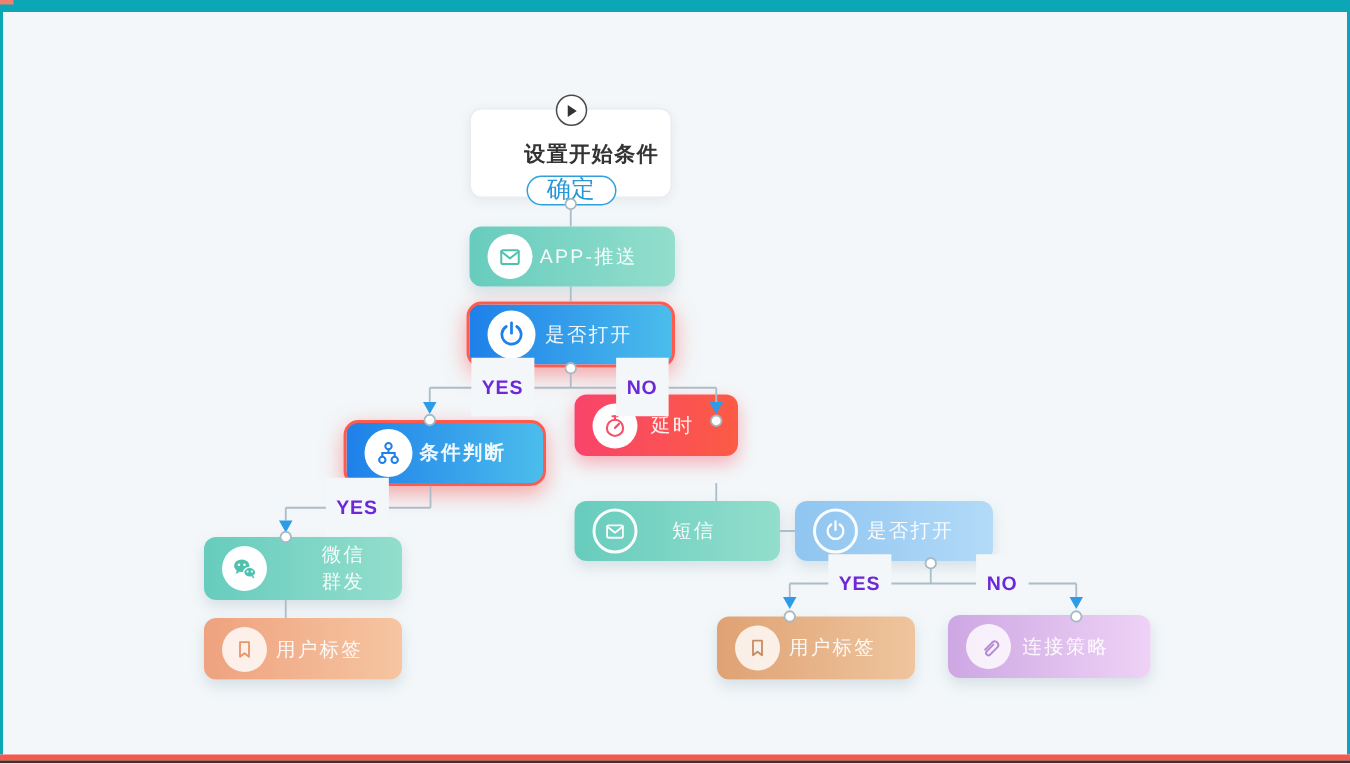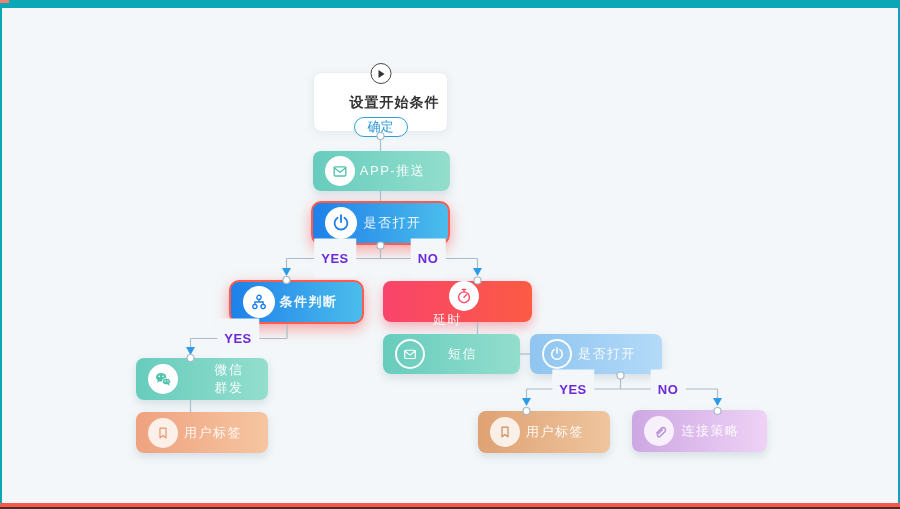--- a/index.html
+++ b/index.html
@@ -25,21 +25,21 @@
   .start-card { position:absolute; left:313px; top:72px; width:135px; height:60px; background:#fff;
     border:1px solid #E9ECF2; border-radius:8px; box-shadow:0 2px 8px rgba(60,80,100,.08);
     text-align:center; padding-top:21px; z-index:2; }
   .start-circle { position:absolute; left:50%; top:-10px; transform:translateX(-50%);
     width:21px; height:21px; background:#fff; border:1.5px solid #4A4A4A; border-radius:50%;
     display:flex; align-items:center; justify-content:center; }
   .play-tri { width:0; height:0; border-left:6px solid #333; border-top:4px solid transparent;
     border-bottom:4px solid transparent; margin-left:2px; }
   .start-title { font-size:14px; font-weight:bold; color:#333; letter-spacing:1px;padding-left:28px; }
   .confirm-btn { margin-top:5px; display:inline-block; border:1px solid #2FA0DC; color:#2896D6;
-    background:#fff; border-radius:10px; font-size:13px; line-height:16px; padding:1px 13px; cursor:pointer; }
+    background:#fff; border-radius:10px; font-size:16px; line-height:16px; padding:1px 13px; cursor:pointer; }
 
   
   .node { position:absolute; display:flex; align-items:center; border-radius:8px; color:#fff;
     font-size:13px; z-index:2; box-shadow:0 4px 9px rgba(110,140,160,.22); }
   .node-label { flex:1; text-align:center; opacity:.92; letter-spacing:1.5px; padding-right:20px; }
   .icon-circle { width:30px; height:30px; border-radius:50%; margin-left:12px; flex:0 0 auto;
     display:flex; align-items:center; justify-content:center; }
   .icon-fill { background:#fff; }
   .icon-ring { border:2px solid rgba(255,255,255,.95); }
   .icon-soft { background:rgba(255,255,255,.82); }
@@ -145,21 +145,21 @@
       <svg class="glyph" width="22" height="22" viewBox="0 0 24 24" fill="none" stroke="#1F80E9" stroke-width="1.5">
         <circle cx="12" cy="7" r="2.3"></circle>
           <circle cx="7.5" cy="17" r="2.3"></circle>
           <circle cx="16.5" cy="17" r="2.3"></circle>
         <path d="M12 9.3 V12 M7.5 14.7 V12 H16.5 V14.7"></path>
       </svg>
     </span>
     <span class="node-label">条件判断</span>
   </div>
 
-  <div class="node g-red" style="left:383px; top:281px; width:149px; height:41px;flex-direction:column;">
+  <div class="node g-red" style="left:383px; top:263px; width:109px; height:41px;">
     <span class="icon-circle icon-fill">
       <svg class="glyph" width="20" height="20" viewBox="0 0 24 24" fill="none" stroke="#F8506A" stroke-width="1.7" stroke-linecap="round">
         <circle cx="12" cy="13.5" r="6.5"></circle>
           <path d="M12 13.5 L15.2 10.3"></path>
           <path d="M10 4.2 H14"></path>
           <path d="M12 4.2 V7"></path>
       </svg>
     </span>
     <span class="node-label">延时</span>
   </div>

